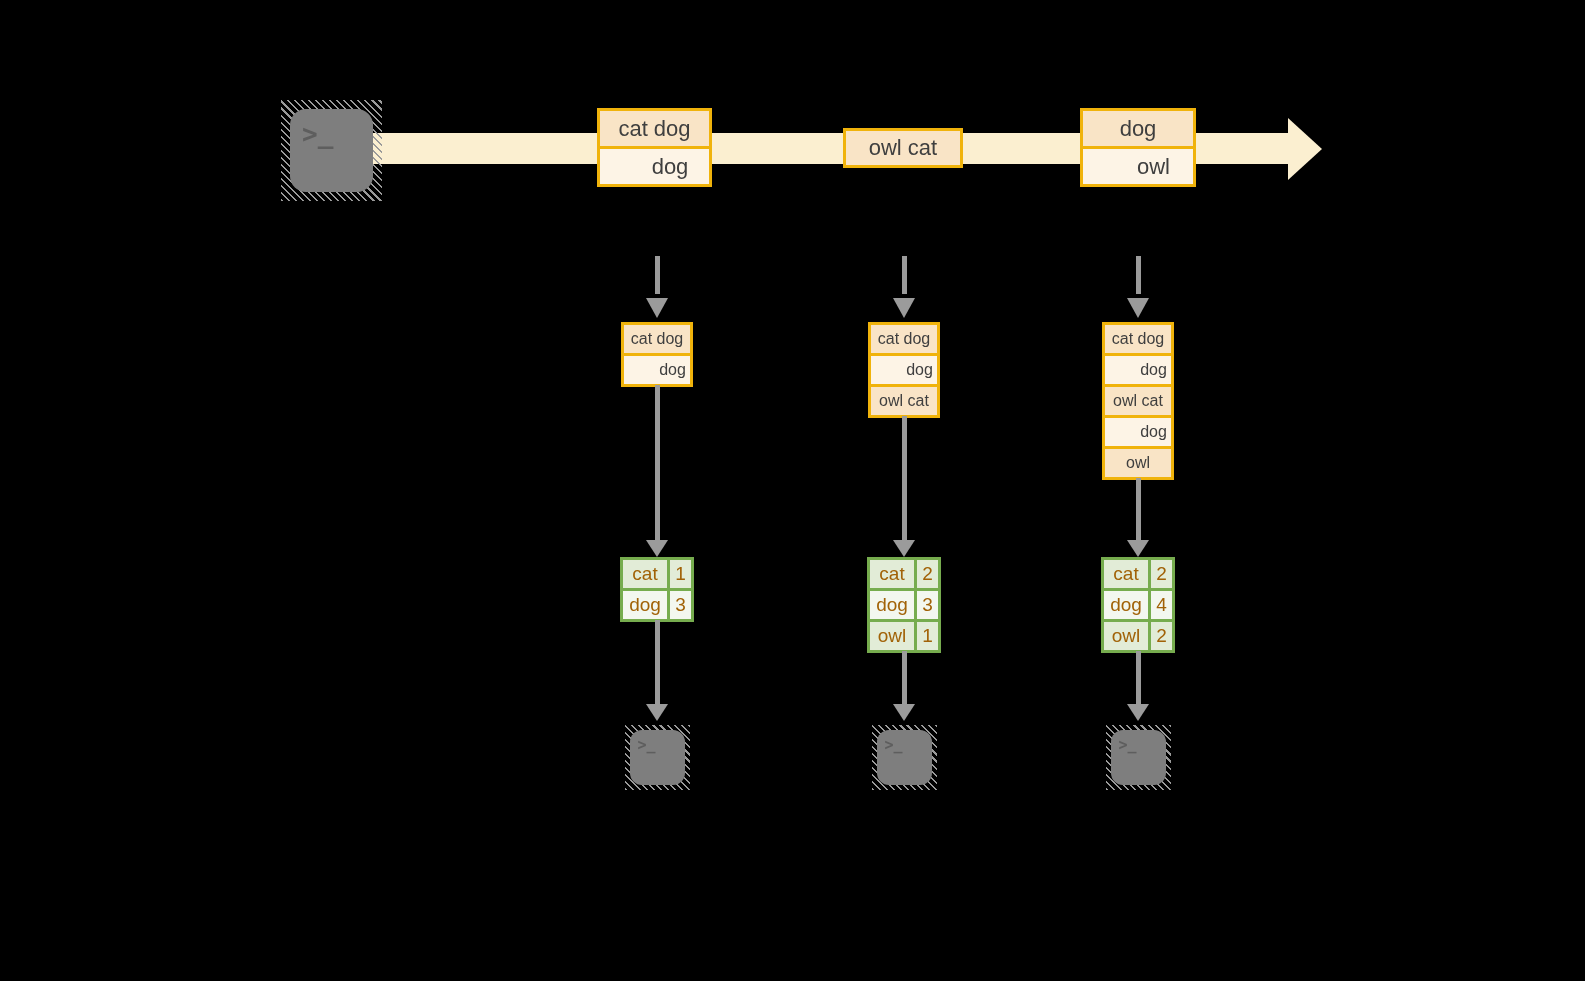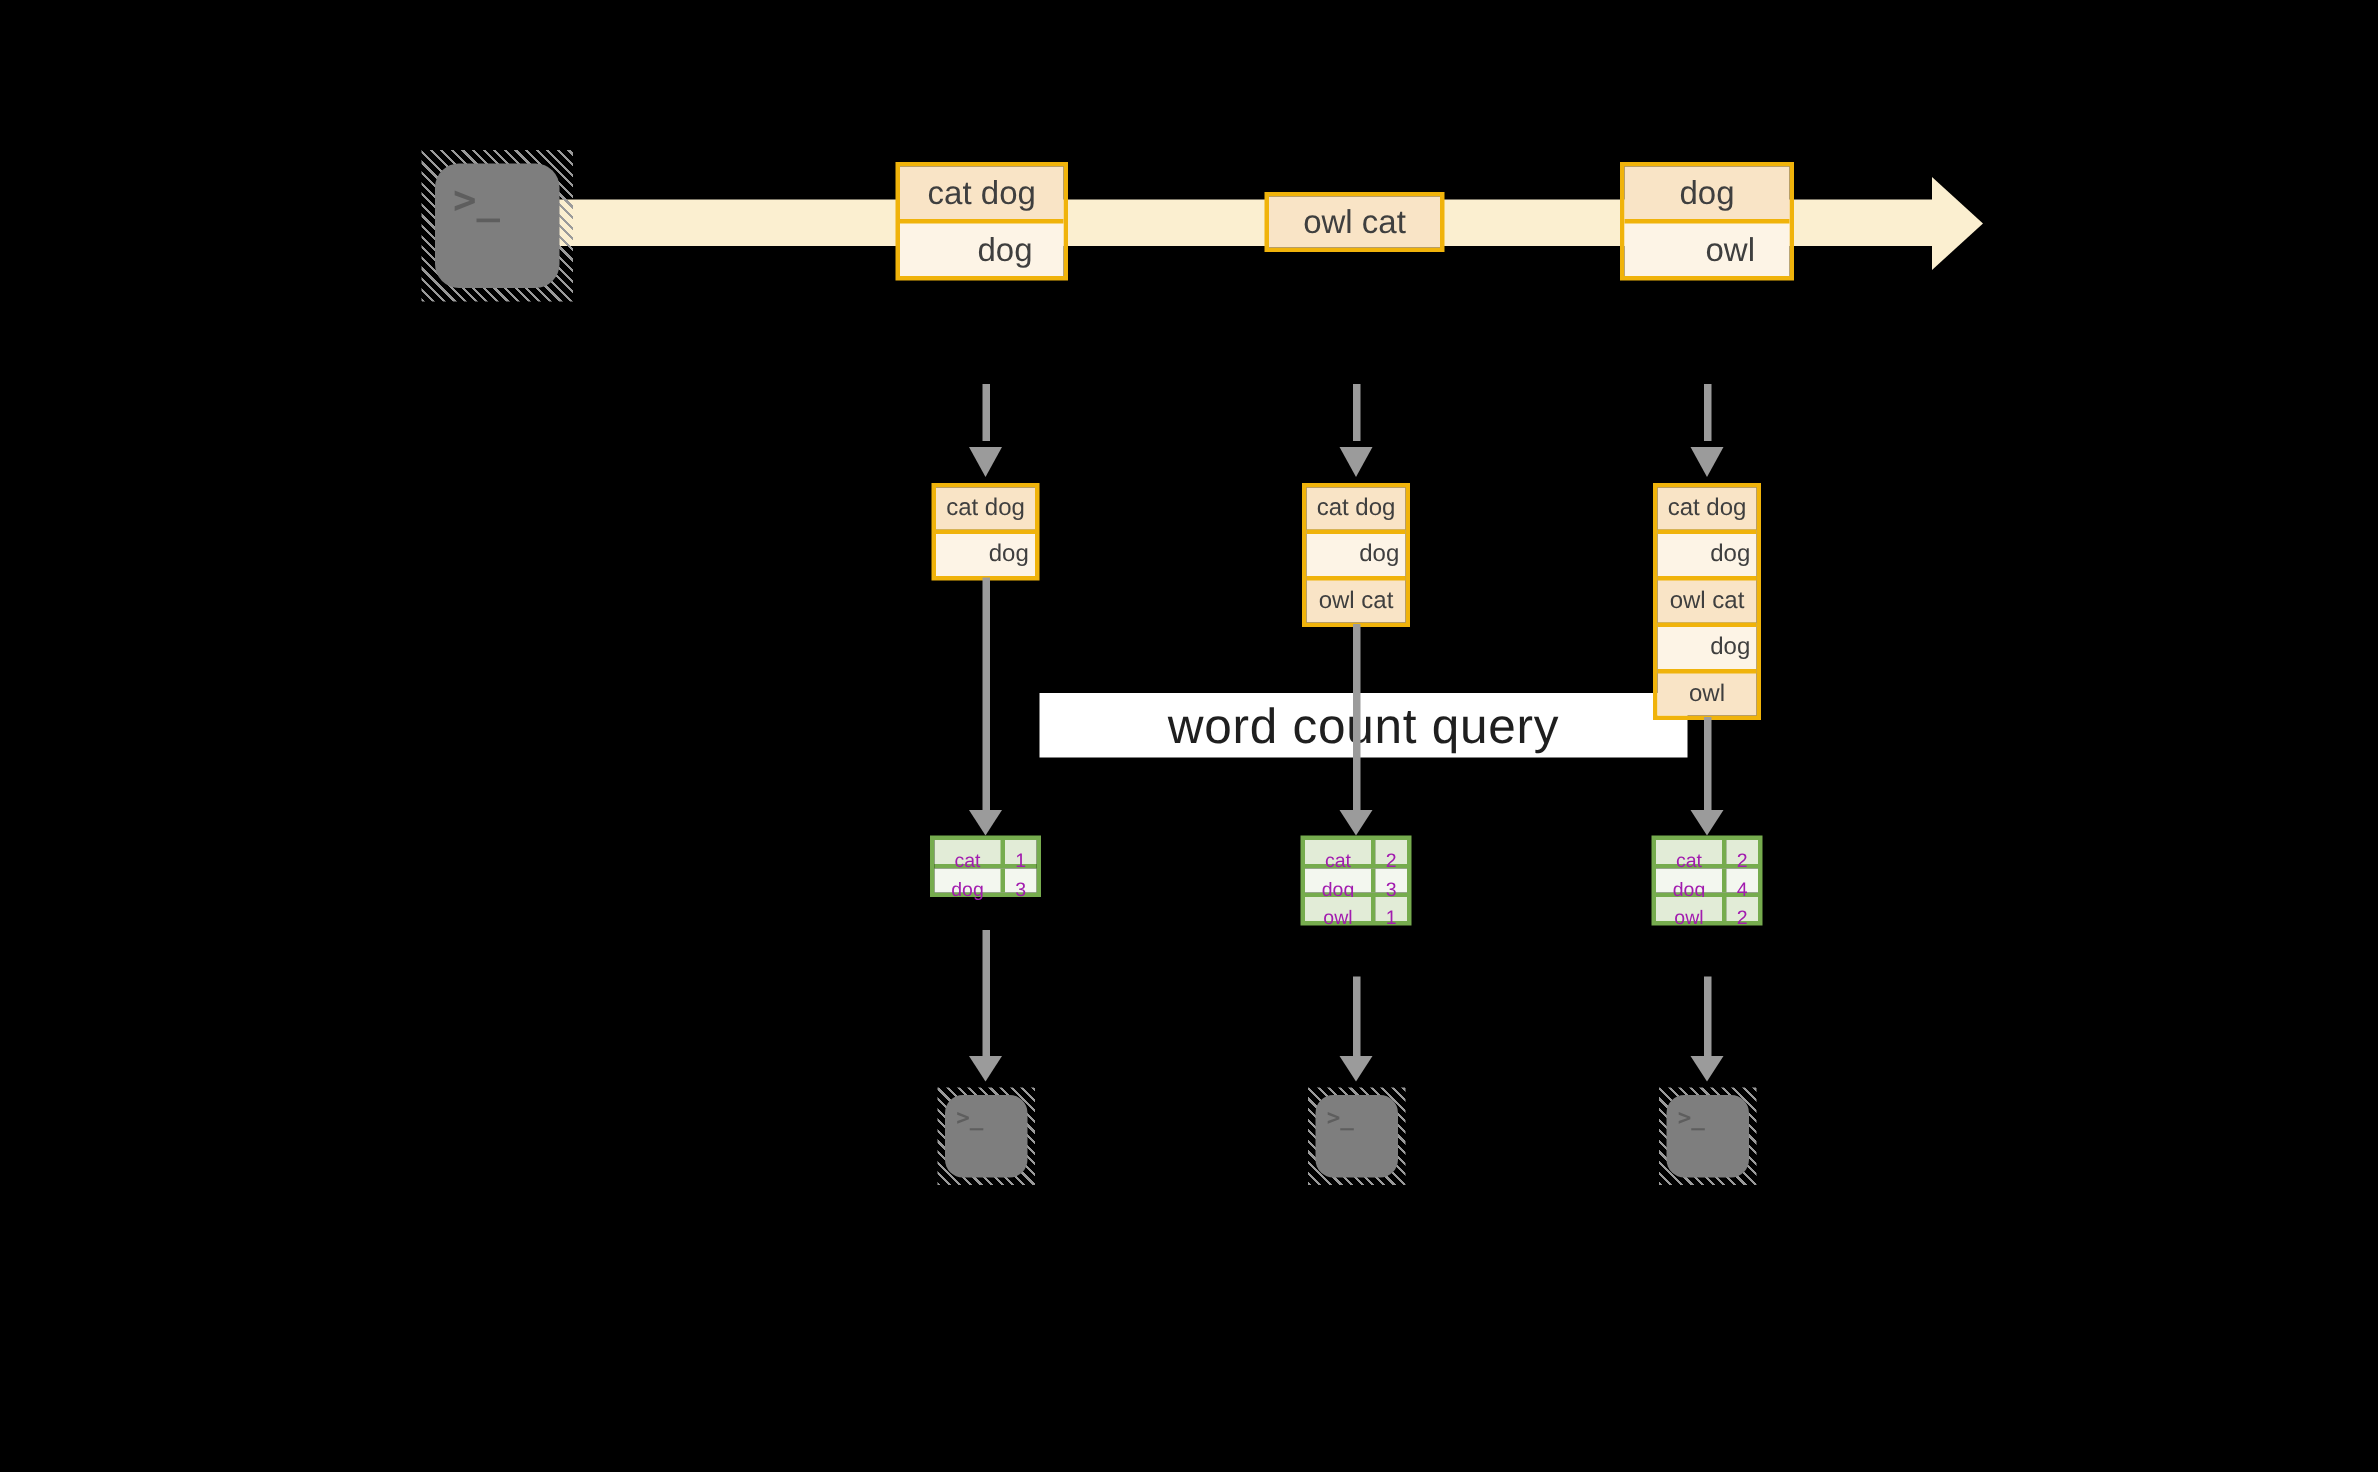--- a/index.html
+++ b/index.html
@@ -24,21 +24,21 @@
   .ocell + .ocell{border-top:3px solid var(--gold);}
   .batch .ocell{font-size:22px;}
   .stack .ocell{font-size:16px;height:28px;line-height:28px;}
   
   .vline{width:5px;background:var(--arrow);z-index:4;}
   .vhead{width:0;height:0;border-left:11px solid transparent;border-right:11px solid transparent;
     border-top:17px solid var(--arrow);z-index:4;}
   .vhead.dashhead{border-top-width:20px;}
   
   .ctable{border:3px solid var(--green);z-index:3;box-sizing:border-box;}
-  .crow{display:flex;height:16px;line-height:28px;font-size:13px;color:#a21caf;}
+  .crow{display:flex;height:28px;line-height:28px;font-size:19px;color:#a16207;}
   .crow + .crow{border-top:3px solid var(--green);}
   .cword{width:44px;text-align:center;border-right:3px solid var(--green);}
   .ccount{width:21px;text-align:center;}
   .crow.g > div{background:var(--row-green);} .crow.w > div{background:var(--row-light);}
   
   .thatch{background:repeating-linear-gradient(45deg,#9A9A9A 0 1.5px,transparent 1.5px 5px);z-index:2;}
   .tbody{position:absolute;background:var(--term);}
   .tglyph{position:absolute;font-family:"DejaVu Sans Mono","Liberation Mono",monospace;
     font-weight:bold;color:var(--glyph);}
   
@@ -47,23 +47,20 @@
   .query-bar span{font-size:33px;color:var(--label-text);letter-spacing:0.5px;}
 </style>
 </head>
 <body>
 
 <div id="canvas">
 
   <div class="abs band" style="left:372px;top:133px;width:916px;height:31px;"></div>
   <div class="abs band-head" style="left:1288px;top:118px;"></div>
 
-  <div class="abs query-bar">
-    <span>word count query</span>
-  </div>
 
 <div class="abs thatch" style="left: 281px; top: 100px; width: 101px; height: 101px;">
       <div class="tbody" style="inset: 9px; border-radius: 16px;">
         <span class="tglyph" style="left: 12px; top: 10px; font-size: 26px;">&gt;_</span>
       </div>
     </div>
     <div class="abs obox batch" style="left: 597px; top: 108px; width: 115px;">
       <div class="ocell dark" style="height: 35px; line-height: 35px;">cat dog</div>
       <div class="ocell light" style="height: 35px; line-height: 35px;">dog dog</div>
     </div>

